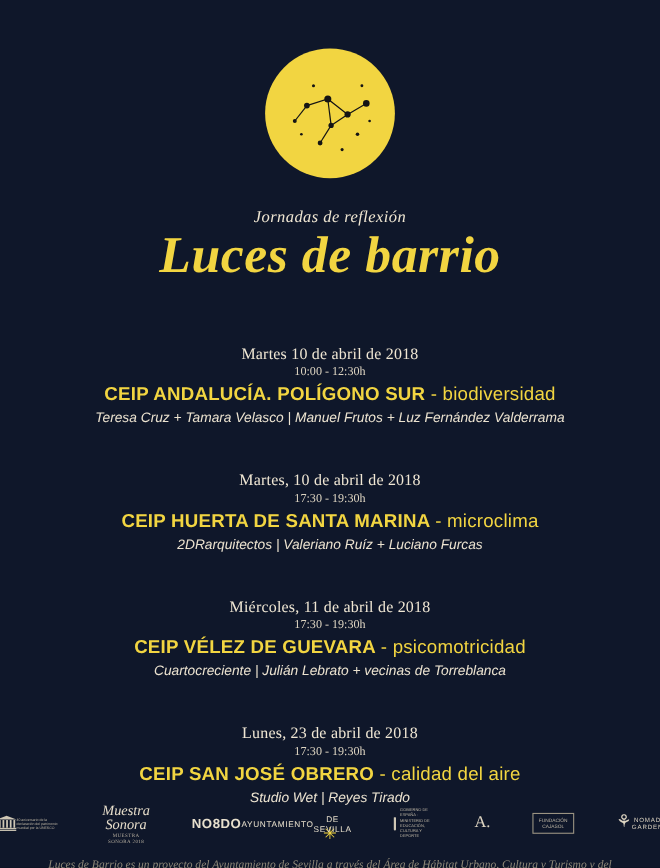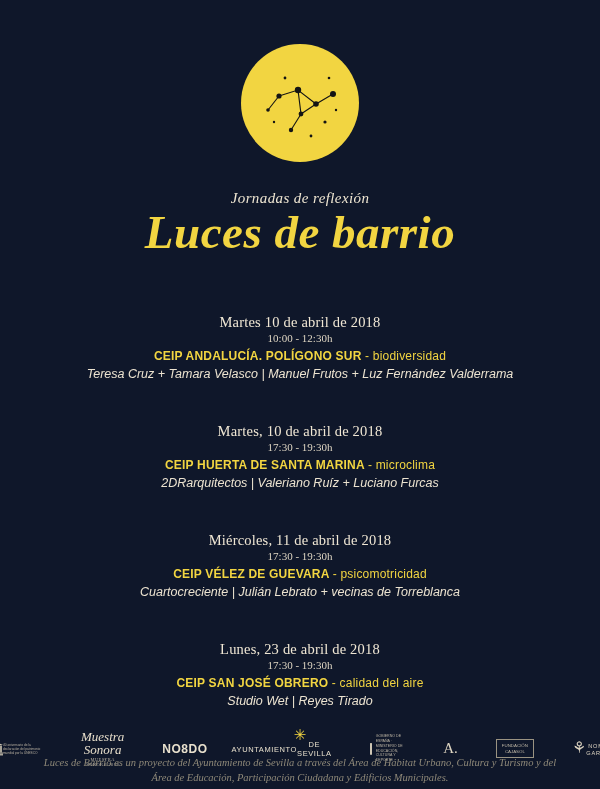--- a/index.html
+++ b/index.html
@@ -80,21 +80,21 @@
   }
   .s-time {
     font-family: "Liberation Serif", serif;
     font-size: 11px;
     color: #ded5c2;
     margin-top: 1px;
   }
   .s-school {
     margin-top: 5px;
     font-family: "Liberation Sans", sans-serif;
-    font-size: 12px;
+    font-size: 17px;
     font-weight: 700;
     color: #f2d541;
     letter-spacing: 0.2px;
   }
   .s-school .topic {
     font-weight: 400;
     color: #f2d541;
   }
   .s-people {
     margin-top: 4px;
@@ -175,21 +175,20 @@
   }
   .logo-nodo .nd {
     font-size: 12px;
     font-weight: 700;
     letter-spacing: 0.5px;
   }
   .logo-nodo .ayto {
     font-size: 7.5px;
     letter-spacing: 0.6px;
     margin-top: 1px;
-    padding-left: 24px;
   }
   .logo-nodo .sev {
     font-size: 7.5px;
     letter-spacing: 0.6px;
   }
   .logo-gob {
     display: flex;
     align-items: center;
     gap: 4px;
   }

